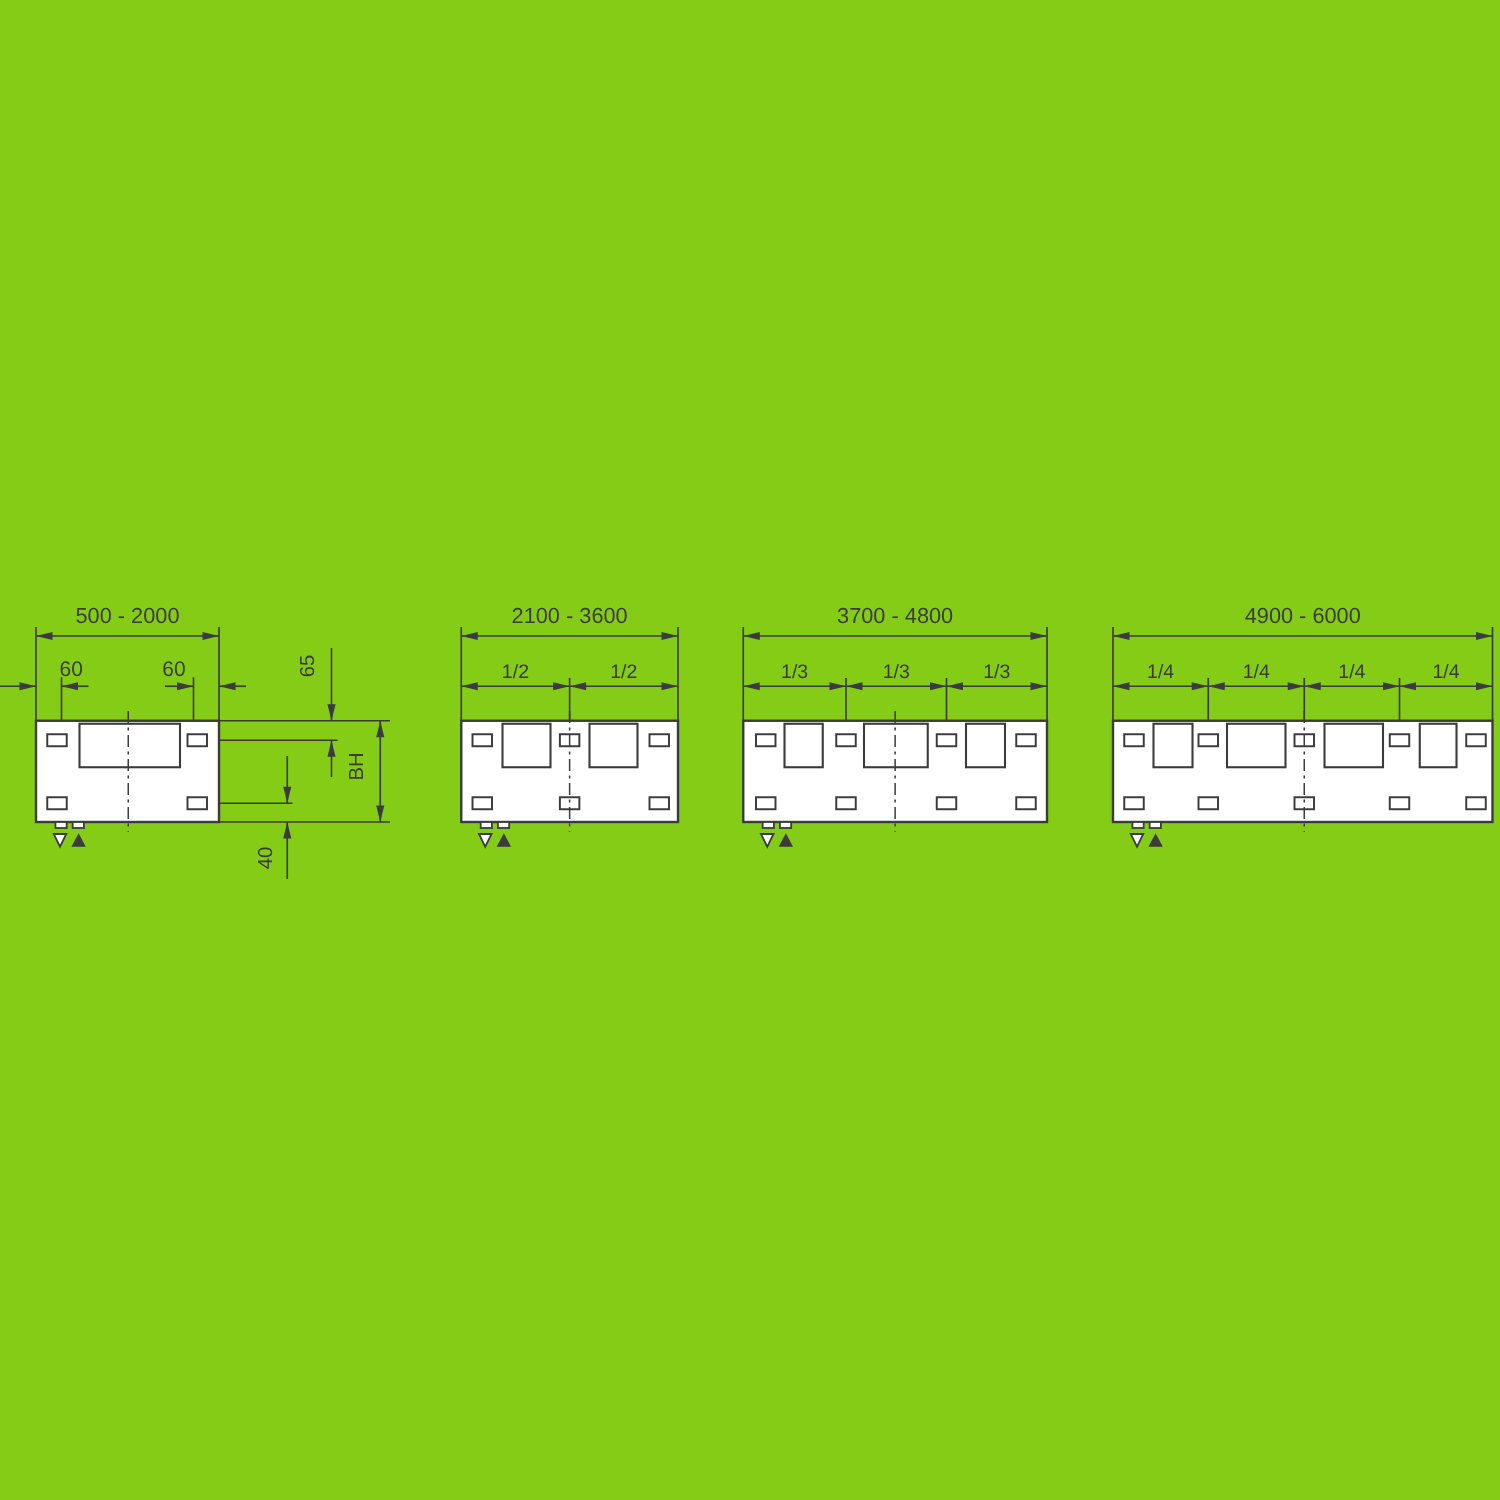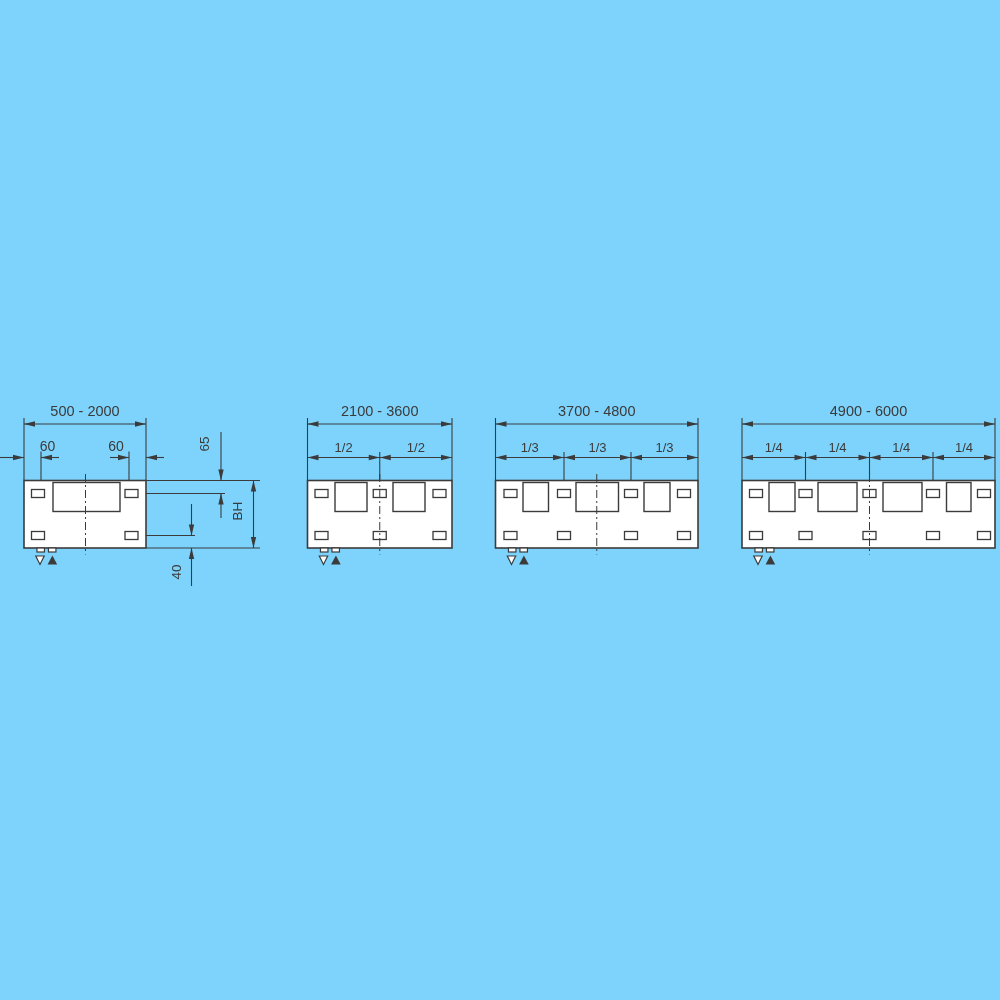--- a/index.html
+++ b/index.html
@@ -4,21 +4,21 @@
 <style>
   html, body {
     margin: 0;
     padding: 0;
     background: #ffffff;
   }
   .canvas {
     position: relative;
     width: 1000px;
     height: 1000px;
-    background: #7dd3fc;
+    background: #84cc16;
     overflow: hidden;
     font-family: "Liberation Sans", sans-serif;
   }
   svg text {
     font-family: "Liberation Sans", sans-serif;
     fill: #3b3b3b;
   }
 </style>
 </head>
 <body>

